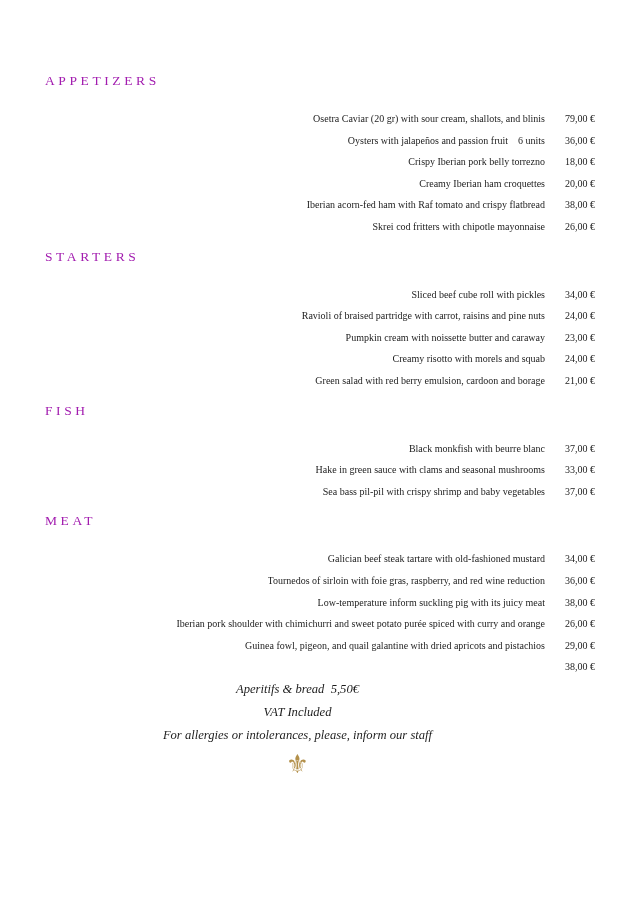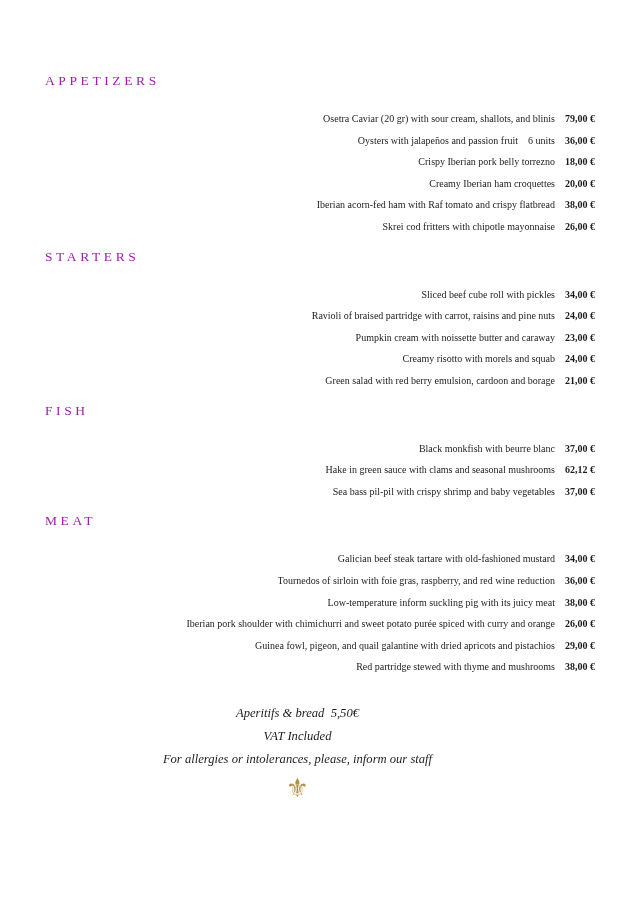--- a/index.html
+++ b/index.html
@@ -26,24 +26,24 @@
   .section:first-child .section-title { margin-top: 0; }
   .menu-item {
     display: flex;
     justify-content: flex-end;
     align-items: baseline;
     line-height: 21.6px;
     font-size: 10px;
     white-space: nowrap;
   }
   .item-name { flex: 0 1 auto; overflow: hidden; }
-  .item-price { flex: 0 0 auto; margin-left: 10px; font-weight: bold; }
+  .item-price { flex: 0 0 auto; margin-left: 20px; }
   .footer {
     width: 505px;
-    margin-top: 24px;
+    margin-top: 0;
     text-align: center;
     font-style: italic;
     font-size: 12.6px;
     color: #1c1c1c;
   }
   .footer-line { line-height: 23px; }
   .ornament {
     text-align: center;
     color: #b3904a;
     font-size: 26px;
@@ -111,21 +111,21 @@
   </div>
 
   <div class="section">
     <h2 class="section-title">FISH</h2>
     <div class="menu-item">
       <span class="item-name">Black monkfish with beurre blanc</span>
       <span class="item-price">37,00 €</span>
     </div>
     <div class="menu-item">
       <span class="item-name">Hake in green sauce with clams and seasonal mushrooms</span>
-      <span class="item-price">62,12 €</span>
+      <span class="item-price">33,00 €</span>
     </div>
     <div class="menu-item">
       <span class="item-name">Sea bass pil-pil with crispy shrimp and baby vegetables</span>
       <span class="item-price">37,00 €</span>
     </div>
   </div>
 
   <div class="section">
     <h2 class="section-title">MEAT</h2>
     <div class="menu-item">
@@ -142,21 +142,20 @@
     </div>
     <div class="menu-item">
       <span class="item-name">Iberian pork shoulder with chimichurri and sweet potato purée spiced with curry and orange</span>
       <span class="item-price">26,00 €</span>
     </div>
     <div class="menu-item">
       <span class="item-name">Guinea fowl, pigeon, and quail galantine with dried apricots and pistachios</span>
       <span class="item-price">29,00 €</span>
     </div>
     <div class="menu-item">
-      <span class="item-name">Red partridge stewed with thyme and mushrooms</span>
       <span class="item-price">38,00 €</span>
     </div>
   </div>
 
   <div class="footer">
     <div class="footer-line">Aperitifs &amp; bread&nbsp;&nbsp;5,50€</div>
     <div class="footer-line">VAT Included</div>
     <div class="footer-line">For allergies or intolerances, please, inform our staff</div>
     <div class="ornament">⚜</div>
   </div>

